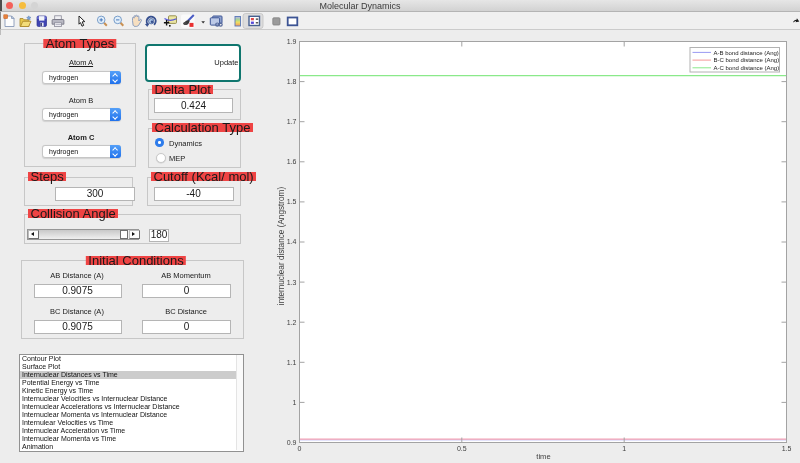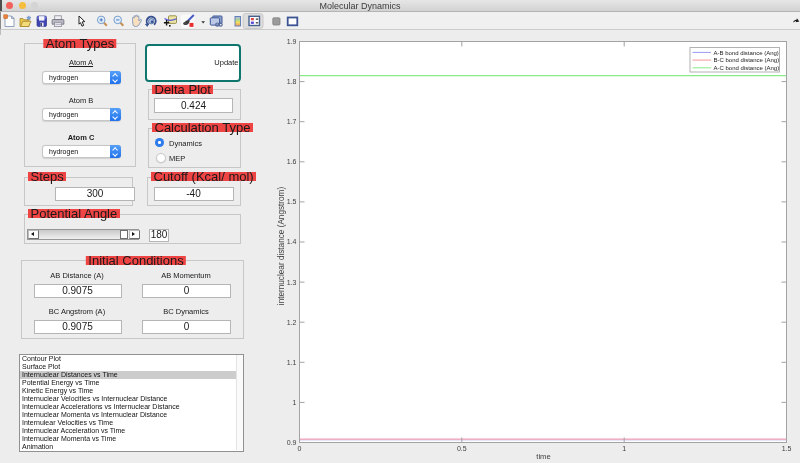--- a/index.html
+++ b/index.html
@@ -206,41 +206,41 @@
   <div class="glabel" style="left:3px;">Steps</div>
 </div>
 <div class="field" style="left:55px;top:186.5px;width:78px;height:12px;line-height:12px;">300</div>
 
 <div class="abs grp" style="left:147px;top:176.5px;width:92px;height:27.5px;">
   <div class="glabel" style="left:3px;">Cutoff (Kcal/ mol)</div>
 </div>
 <div class="field" style="left:153.5px;top:186.5px;width:78px;height:12px;line-height:12px;">-40</div>
 
 <div class="abs grp" style="left:24px;top:213.5px;width:215px;height:28.5px;">
-  <div class="glabel" style="left:3px;">Potential Angle</div>
+  <div class="glabel" style="left:3px;">Collision Angle</div>
 </div>
 <div id="slider" class="abs">
   <div class="sbtn" style="left:0;"></div>
   <div class="tri" style="left:3px;top:2.2px;border-top:2px solid transparent;border-bottom:2px solid transparent;border-right:3.5px solid #111;"></div>
   <div class="strack" style="width:88px;"></div>
   <div class="sthumb" style="left:92px;"></div>
   <div class="sbtn" style="left:101px;"></div>
   <div class="tri" style="left:104.5px;top:2.2px;border-top:2px solid transparent;border-bottom:2px solid transparent;border-left:3.5px solid #111;"></div>
 </div>
 <div class="field" style="left:149px;top:229px;width:18px;height:10.5px;line-height:10.5px;">180</div>
 
 <div class="abs grp" style="left:20.5px;top:260px;width:221px;height:76.5px;">
   <div class="glabel" style="left:50%;transform:translateX(-46%);">Initial Conditions</div>
 </div>
 <div class="lbl" style="left:34px;top:271px;width:86px;">AB Distance (A)</div>
 <div class="lbl" style="left:142px;top:271px;width:88px;">AB Momentum</div>
 <div class="field" style="left:33.5px;top:283.5px;width:86px;height:12px;line-height:12px;">0.9075</div>
 <div class="field" style="left:142px;top:283.5px;width:87px;height:12px;line-height:12px;">0</div>
-<div class="lbl" style="left:34px;top:307px;width:86px;">BC Angstrom (A)</div>
-<div class="lbl" style="left:142px;top:307px;width:88px;">BC Dynamics</div>
+<div class="lbl" style="left:34px;top:307px;width:86px;">BC Distance (A)</div>
+<div class="lbl" style="left:142px;top:307px;width:88px;">BC Distance</div>
 <div class="field" style="left:33.5px;top:319.5px;width:86px;height:12px;line-height:12px;">0.9075</div>
 <div class="field" style="left:142px;top:319.5px;width:87px;height:12px;line-height:12px;">0</div>
 
 <div id="listbox" class="abs">
   <div class="li">Contour Plot</div>
   <div class="li">Surface Plot</div>
   <div class="li sel">Internuclear Distances vs Time</div>
   <div class="li">Potential Energy vs Time</div>
   <div class="li">Kinetic Energy vs Time</div>
   <div class="li">Internuclear Velocities vs Internuclear Distance</div>

